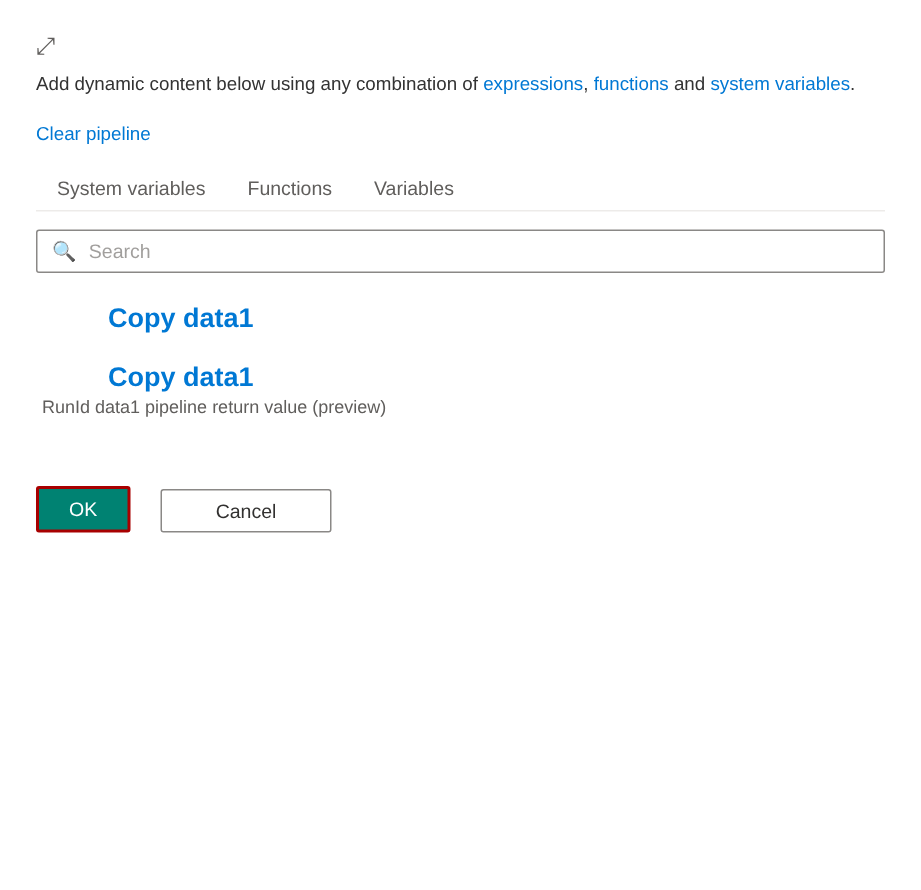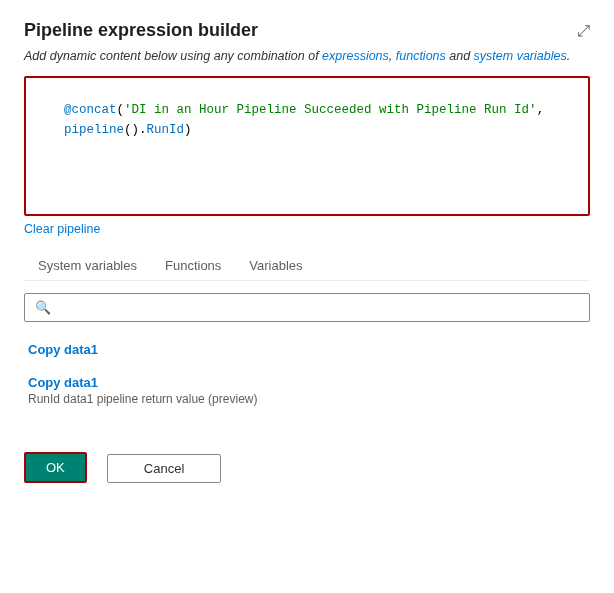--- a/index.html
+++ b/index.html
@@ -34,21 +34,20 @@
       font-size: 16px;
       color: #605e5c;
       cursor: pointer;
       margin-top: 2px;
     }
     .dialog-subtitle {
       font-size: 12.5px;
       color: #333;
       margin-bottom: 10px;
       line-height: 1.5;
-      font-style: italic;
     }
     .dialog-subtitle a {
       color: #0078d4;
       text-decoration: none;
     }
     .expression-editor {
       border: 2px solid #a80000;
       border-radius: 2px;
       background: #fff;
       padding: 8px;
@@ -133,24 +132,25 @@
     }
     .activity-list {
       padding: 4px 0;
     }
     .activity-item {
       padding: 8px 4px 8px 4px;
       border-bottom: none;
       cursor: pointer;
     }
     .activity-name {
-      font-size: 13px;
+      font-size: 18px;
       font-weight: 600;
       color: #0078d4;
       margin-bottom: 2px;
+      margin-left: 44px;
     }
     .activity-desc {
       font-size: 12px;
       color: #605e5c;
     }
     .dialog-footer {
       display: flex;
       align-items: flex-end;
       gap: 20px;
       margin-top: 24px;
@@ -174,43 +174,39 @@
       padding: 6px 36px;
       font-size: 13px;
       cursor: pointer;
     }
   </style>
 </head>
 <body>
 
 <div class="dialog">
   <div class="dialog-header">
-    <span class="dialog-title">Pipeline expression builder</span>
     <span class="expand-icon">⤢</span>
   </div>
   <div class="dialog-subtitle">
     <span>Add dynamic content below using any combination of </span><a href="#">expressions</a><span>, </span><a href="#">functions</a><span> and </span><a href="#">system variables</a><span>.</span>
   </div>
 
-  <div class="expression-editor" contenteditable="true" style="">
-    <span class="expression-text"><span class="expr-blue">@concat</span>(<span class="expr-green">'DI in an Hour Pipeline Succeeded with Pipeline Run Id'</span>,
-    <span class="expr-blue">pipeline</span>().<span class="expr-blue">RunId</span>)</span>
-  </div>
 
   <button class="clear-contents">Clear pipeline</button>
 
   <div class="tabs-section">
     <div class="tabs">
       <button class="tab">System variables</button>
       <button class="tab">Functions</button>
       <button class="tab">Variables</button>
     </div>
 
     <div class="search-box">
       <span class="search-icon">🔍</span>
+      <input class="search-input" type="text" placeholder="Search" style="">
     </div>
 
     <div class="activity-list">
       <div class="activity-item">
         <div class="activity-name">Copy data1</div>
       </div>
       <div class="activity-item">
         <div class="activity-name">Copy data1</div>
         <div class="activity-desc">RunId data1 pipeline return value (preview)</div>
       </div>

